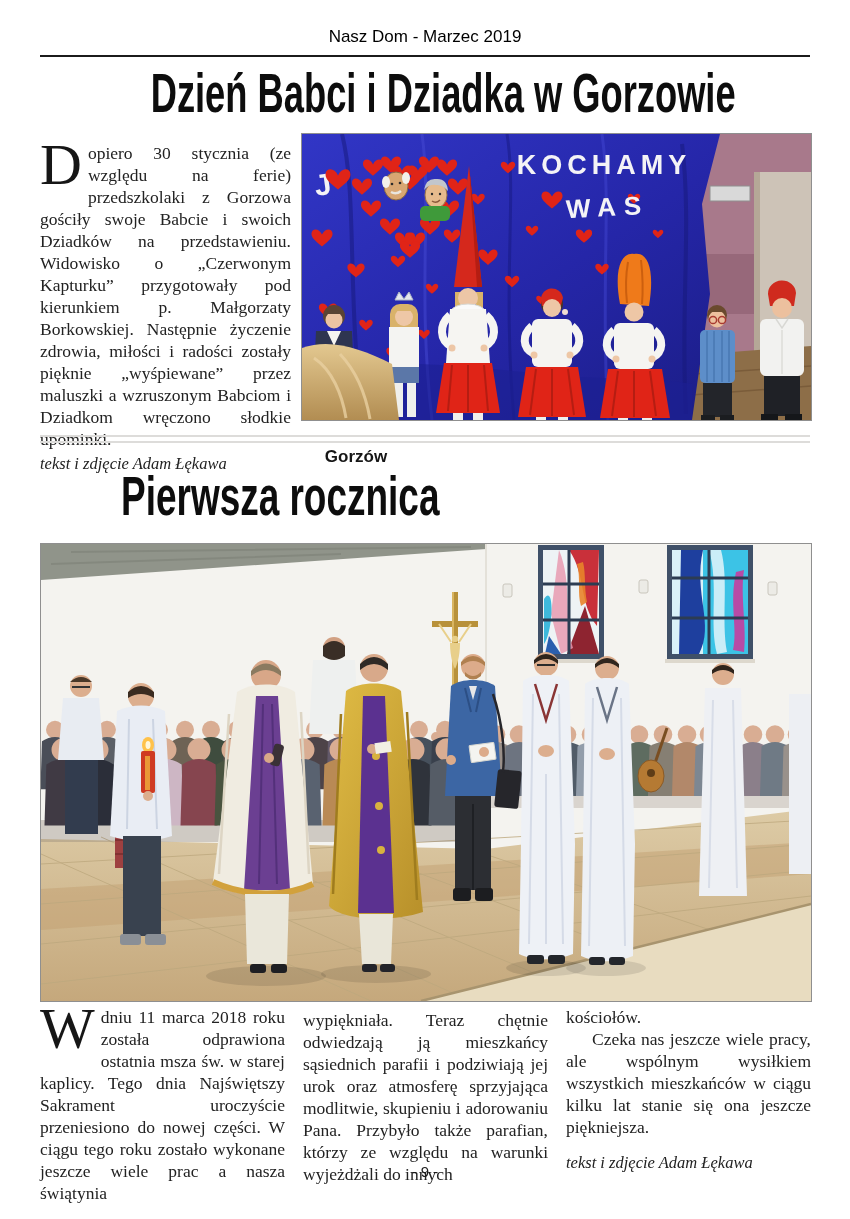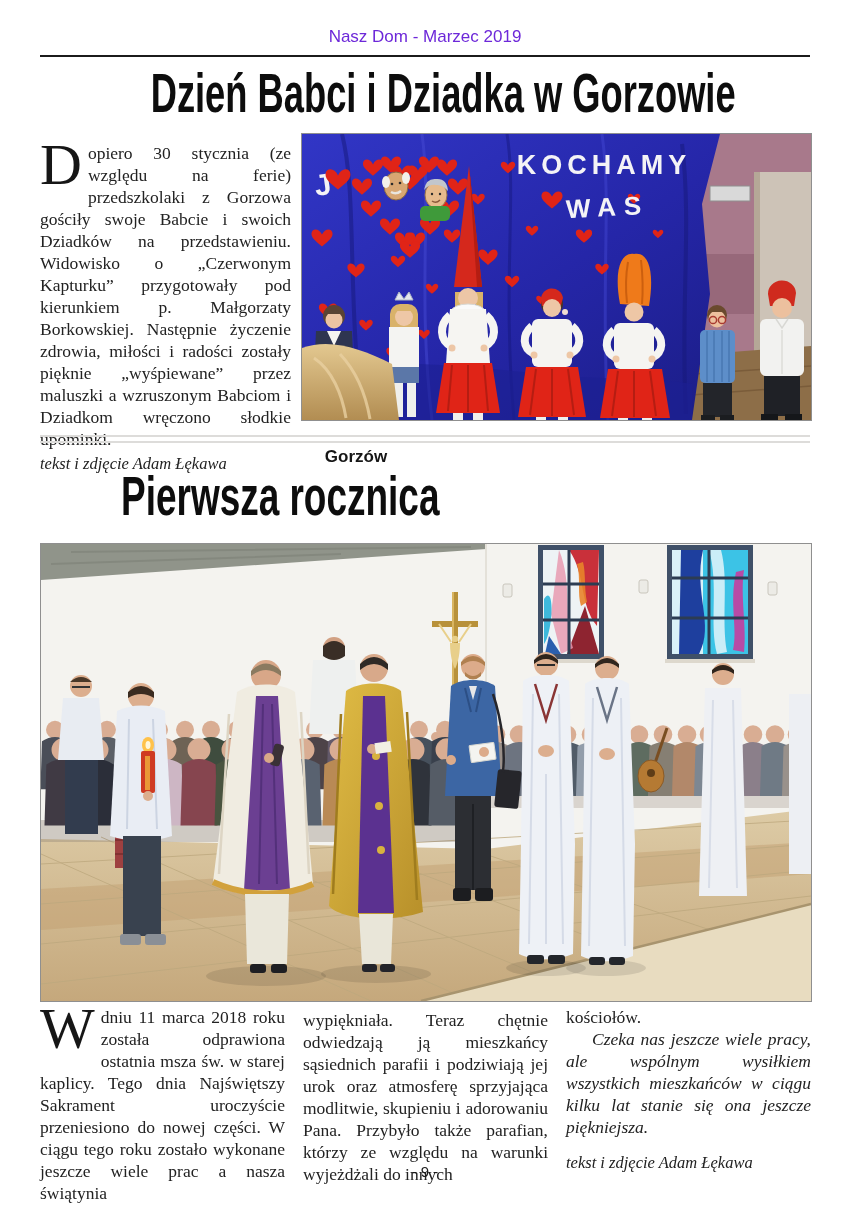--- a/index.html
+++ b/index.html
@@ -1,21 +1,21 @@
 <!DOCTYPE html>
 <html lang="pl"><head>
 <meta charset="utf-8">
 <style>
   * { margin:0; padding:0; box-sizing:border-box; }
   html,body { background:#ffffff; }
   body { width:850px; height:1219px; position:relative; font-family:"Liberation Serif", serif; color:#1c1c1c; overflow:hidden; }
   .abs { position:absolute; }
 
   .masthead { top:27px; left:0; width:850px; text-align:center;
-    font-family:"Liberation Sans", sans-serif; font-size:17px; color:#6d28d9; }
+    font-family:"Liberation Sans", sans-serif; font-size:17px; color:#000000; }
   .masthead-rule { top:55px; left:40px; width:770px; height:2px; background:#1b1b1b; }
 
   .title-wrap { left:0; width:824px; text-align:left; }
   .condensed { display:inline-block; font-family:"Liberation Sans", sans-serif; font-weight:700;
     transform:scaleX(0.66); transform-origin:50% 50%; white-space:nowrap; color:#0d0d0d; line-height:1; }
   .a1-title { top:66px; }
   .a1-title .condensed { font-size:55px; }
 
   .bodycol { text-align:justify; font-size:17.5px; line-height:22px; color:#222; }
   .a1-col { top:142px; left:40px; width:251px; }
@@ -31,21 +31,21 @@
   .divider-b { top:441px; left:40px; width:770px; height:2px; background:#dddcda; }
 
   .kicker { top:447px; left:0; width:712px; text-align:center;
     font-family:"Liberation Sans", sans-serif; font-weight:700; font-size:17px; color:#161616; }
   .a2-title { top:468px;padding-left:39px; }
   .a2-title .condensed { font-size:56px; }
 
   .c1 { top:1006px; left:40px;  width:245px; }
   .c2 { top:1009px; left:303px; width:245px; }
   .c3 { top:1006px; left:566px; width:245px; }
-  .indent { text-indent:26px;font-style:italic; }
+  .indent { text-indent:26px; }
   .c3 .credit { margin-top:14px; }
 
   .pageno { top:1163px; left:0; width:850px; text-align:center;
     font-family:"Liberation Sans", sans-serif; font-size:15px; color:#1a1a1a; }
 
   .svg-banner { font-family:"Liberation Sans", sans-serif; font-weight:700; fill:#f4f3f6; }
 </style>
 </head>
 <body>
 

